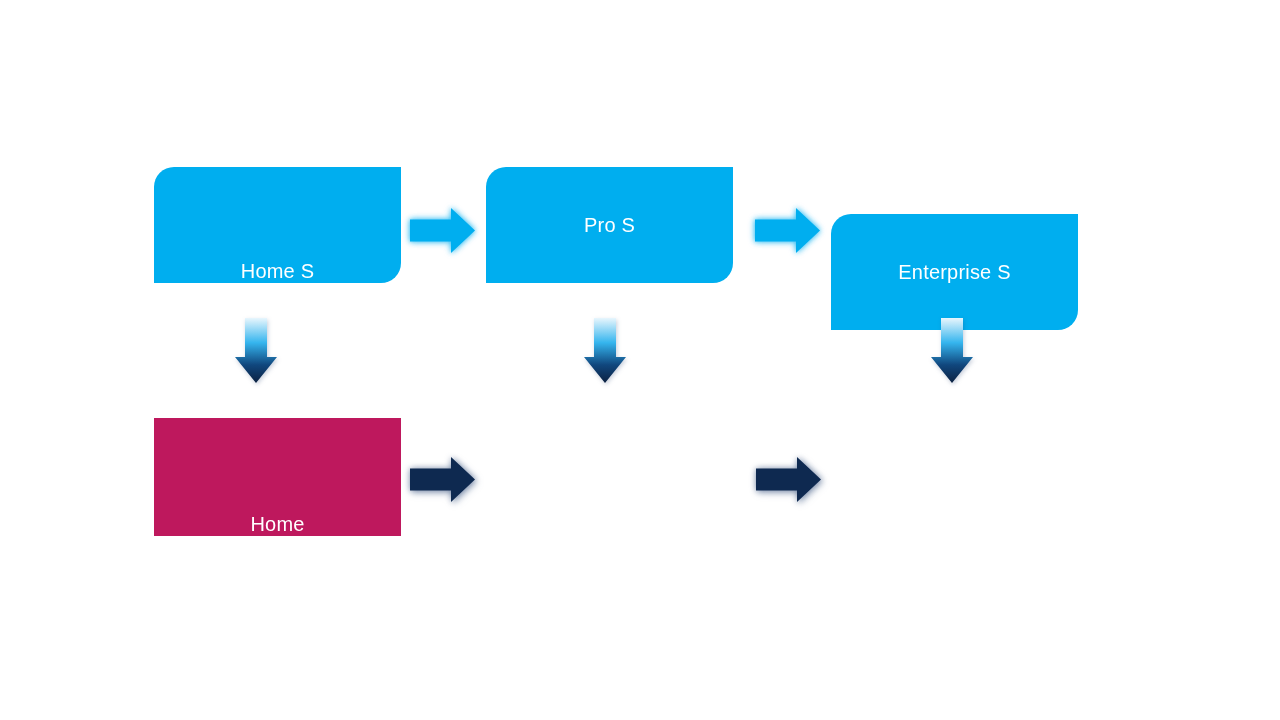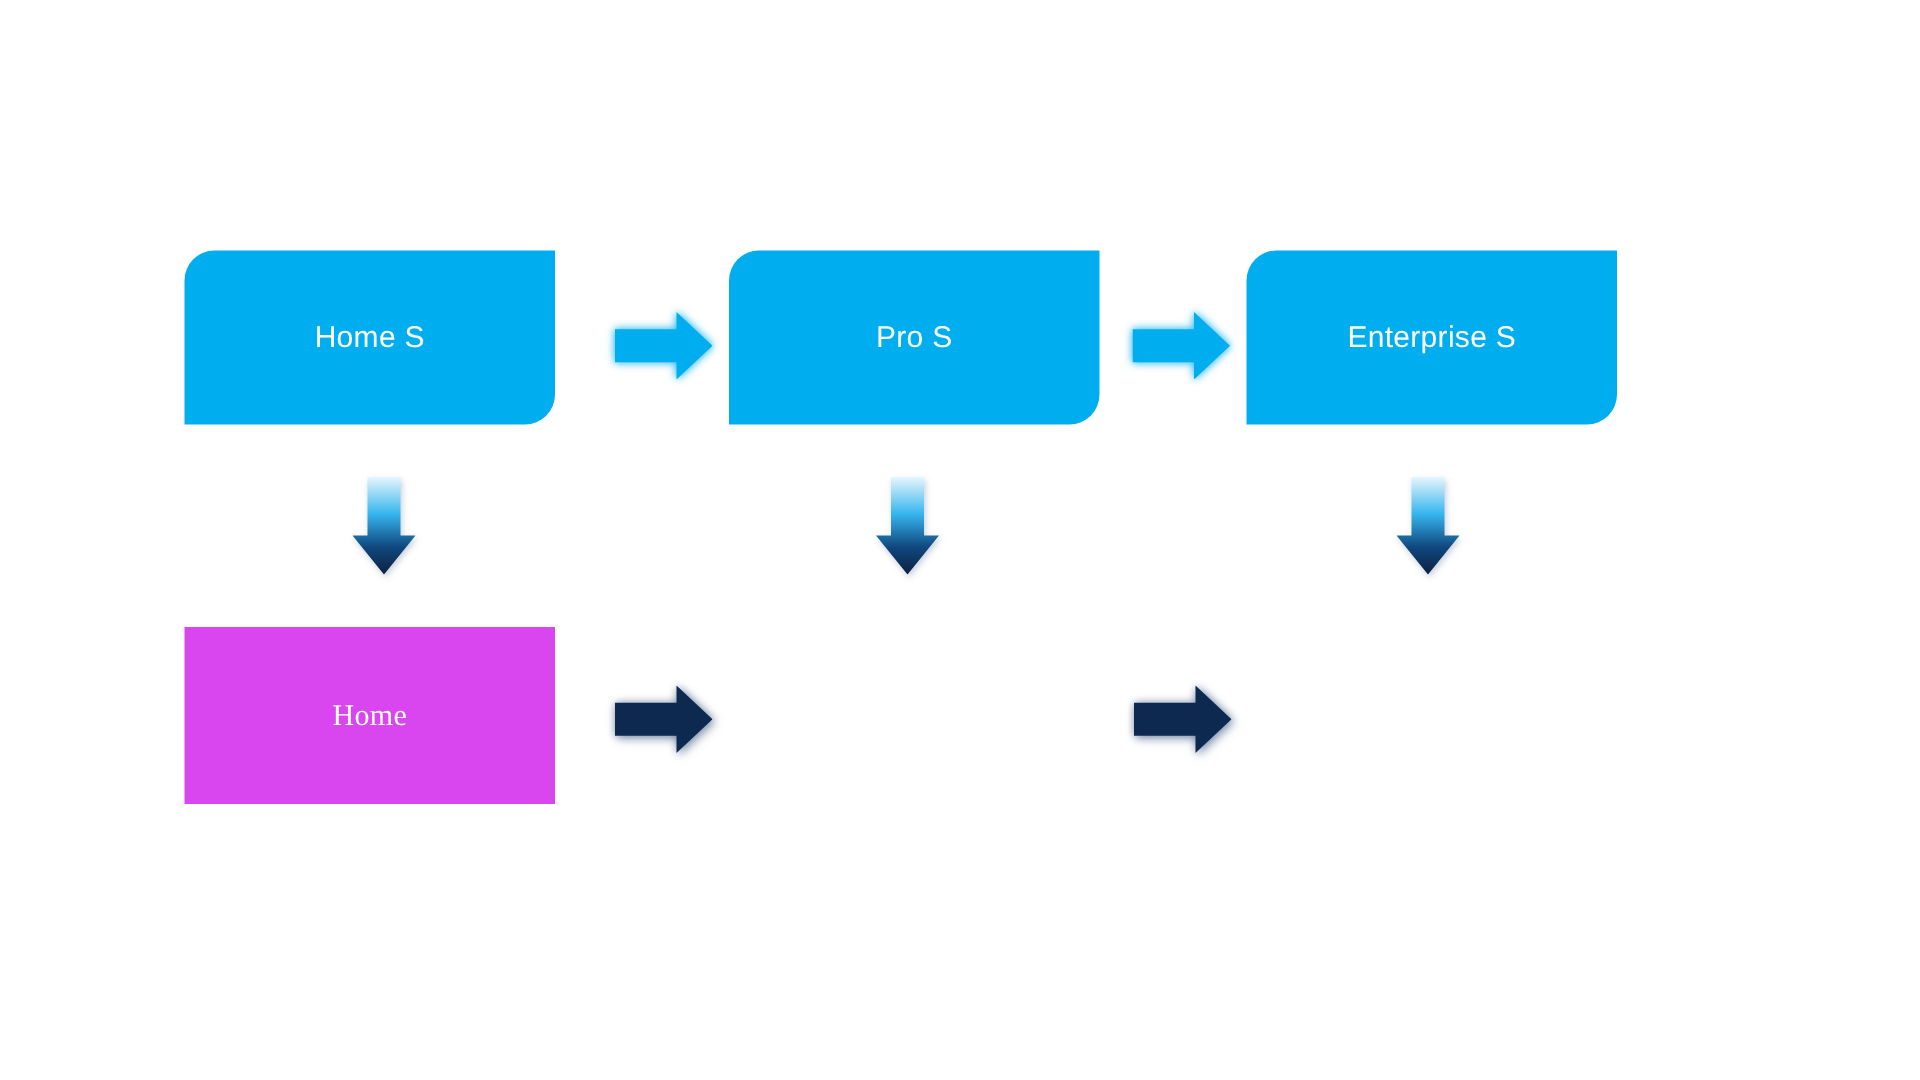--- a/index.html
+++ b/index.html
@@ -18,27 +18,26 @@
     font-size:20px;
     letter-spacing:.2px;
   }
   .box-top{
     height:116px;top:167px;
     background:#00AEEF;
     border-radius:20px 0 20px 0;
   }
   .box-bottom{
     height:118px;top:418px;
-    background:#d946ef;
+    background:#be185d;
     border-radius:0;
-    font-family:Liberation Serif, serif;
   }
-  .col1{left:123px;}
+  .col1{left:154px;align-items:flex-end;}
   .col2{left:486px;}
-  .col3{left:831px;}
+  .col3{left:831px;margin-top:47px;}
   .arrow{position:absolute;display:block;}
   .h-arrow-top{
     top:208px;
     filter:drop-shadow(0 0 3px rgba(0,174,239,.65)) drop-shadow(0 0 2px rgba(0,174,239,.45));
   }
   .h-arrow-bottom{
     top:457px;
     filter:drop-shadow(0 0 3px rgba(30,60,110,.45)) drop-shadow(2px 2px 3px rgba(30,60,110,.35));
   }
   .v-arrow{

